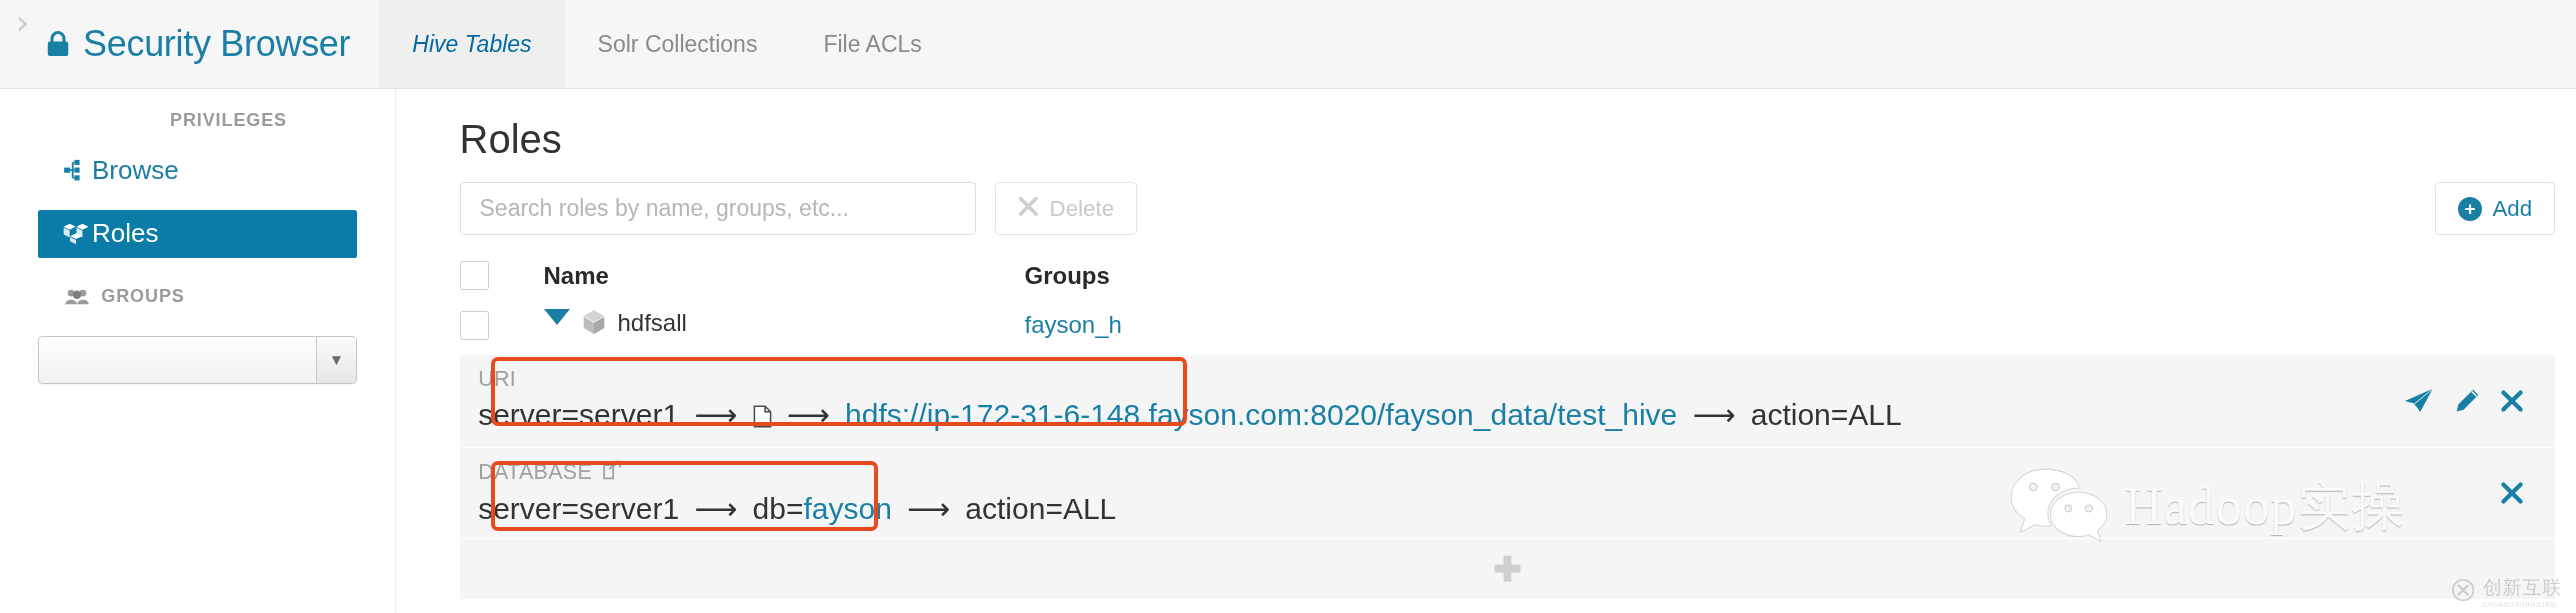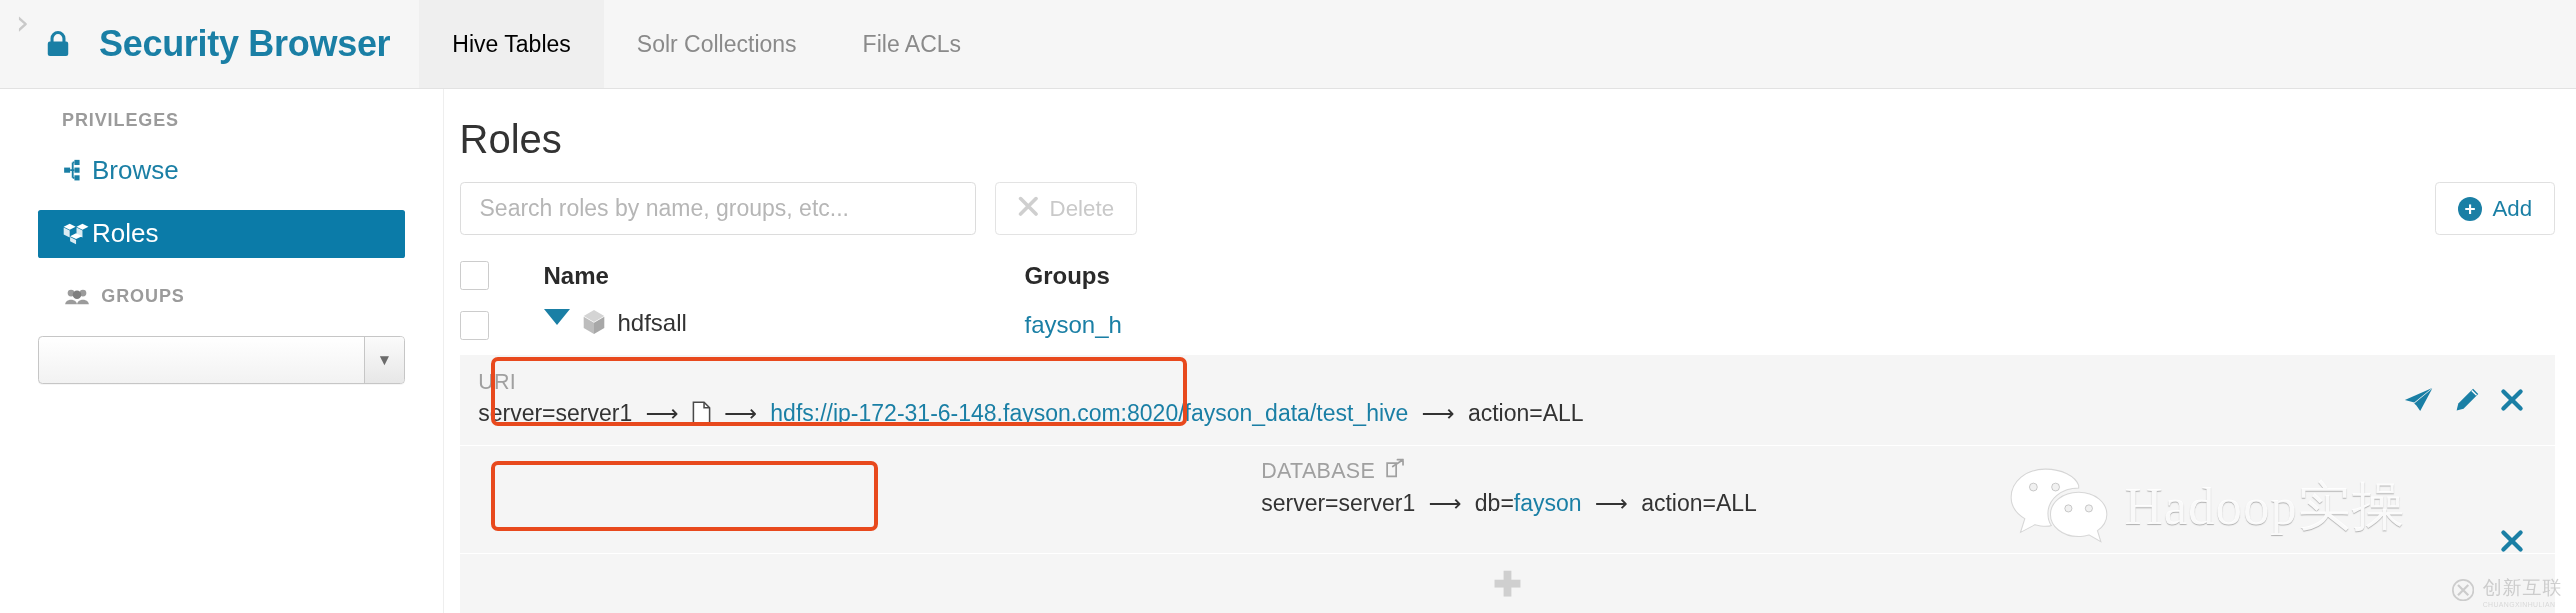--- a/index.html
+++ b/index.html
@@ -29,37 +29,37 @@
     color: #c9c9c9; font-size: 34px; line-height: 26px; font-weight: 400;
     font-family: "DejaVu Sans", sans-serif;
   }
   .brand {
     display: flex; align-items: center; gap: 12px;
     padding: 0 29px 0 0;
     height: 100%;
   }
   .brand-lock { width: 26px; height: 29px; position: relative; display:block; }
   .brand-title {
-    color: #1a7fa5; font-size: 36px; font-weight: 700; letter-spacing: -0.3px;
+    color: #1a7fa5; font-size: 36px; font-weight: 400; letter-spacing: -0.3px;
     white-space: nowrap;
-    margin-left: 16px;
   }
   .navtabs { display: flex; align-items: stretch; height: 100%; }
   .navtab {
     display: flex; align-items: center; justify-content: center;
     padding: 0 33px;
     font-size: 23px; color: #8a8a8a; white-space: nowrap; cursor: pointer;
   }
-  .navtab.active { background: #efefef; color: #000000; }
+  .navtab.active { background: #efefef; color: #0369a1; font-style: italic; }
 
   
   .sidebar {
-    position: absolute; top: 89px; left: 0; width: 444px; height: 525px;
+    position: absolute; top: 89px; left: 0; width: 396px; height: 525px;
     background: #ffffff;
     border-right: 0.9px solid #eeeeee;
+    text-align: center;
   }
   .side-heading {
     color: #9b9b9b; font-size: 18px; font-weight: bold; letter-spacing: 0.9px;
     padding: 20.6px 0 0 62px;
   }
   .side-heading.groups { padding-top: 26px; display:flex; align-items:center; gap:10.3px; }
   .side-item {
     display: flex; align-items: center; gap: 1px;
     margin: 15.5px 38px 0 38px; padding: 8.6px 0 8.6px 24px;
     border-radius: 2.6px; cursor: pointer; font-size: 26px; color: #1a7fa5;
@@ -136,27 +136,27 @@
   
   .privwrap { margin-top: 13.7px; position: relative; }
   .privrow {
     position: relative;
     background: #f5f5f5;
     border-bottom: 0.9px solid #ffffff;
     display: flex; align-items: center;
     min-height: 91px;
     padding-left: 1.7px;
   }
-  .privrow.alt { background: #f5f5f5; flex-direction: column; }
+  .privrow.alt { background: #f5f5f5; }
   .priv-inner { padding: 12px 15.5px 12px 17px; }
   .priv-kind {
     font-size: 21.5px; color: #a0a0a0; letter-spacing: 0.3px;
     display:flex; align-items:center; gap: 10.3px; margin-bottom: 5.2px;
   }
-  .priv-body { font-size: 23px; color: #333333; white-space: nowrap; }
+  .priv-body { font-size: 30px; color: #333333; white-space: nowrap; }
   .priv-body .lnk { color: #1a7fa5; }
   .priv-body .arrow { color:#333; padding: 0 6.9px; font-family:"DejaVu Sans", sans-serif; }
   .doc-ico { display:inline-block; vertical-align:-2.6px; }
 
   
   .hl {
     position: absolute; border: 4.3px solid #e8491d; border-radius: 6.9px;
     pointer-events: none;
   }
   .hl-uri   { left: 491px; top: 357px; width: 696px; height: 69px; }

